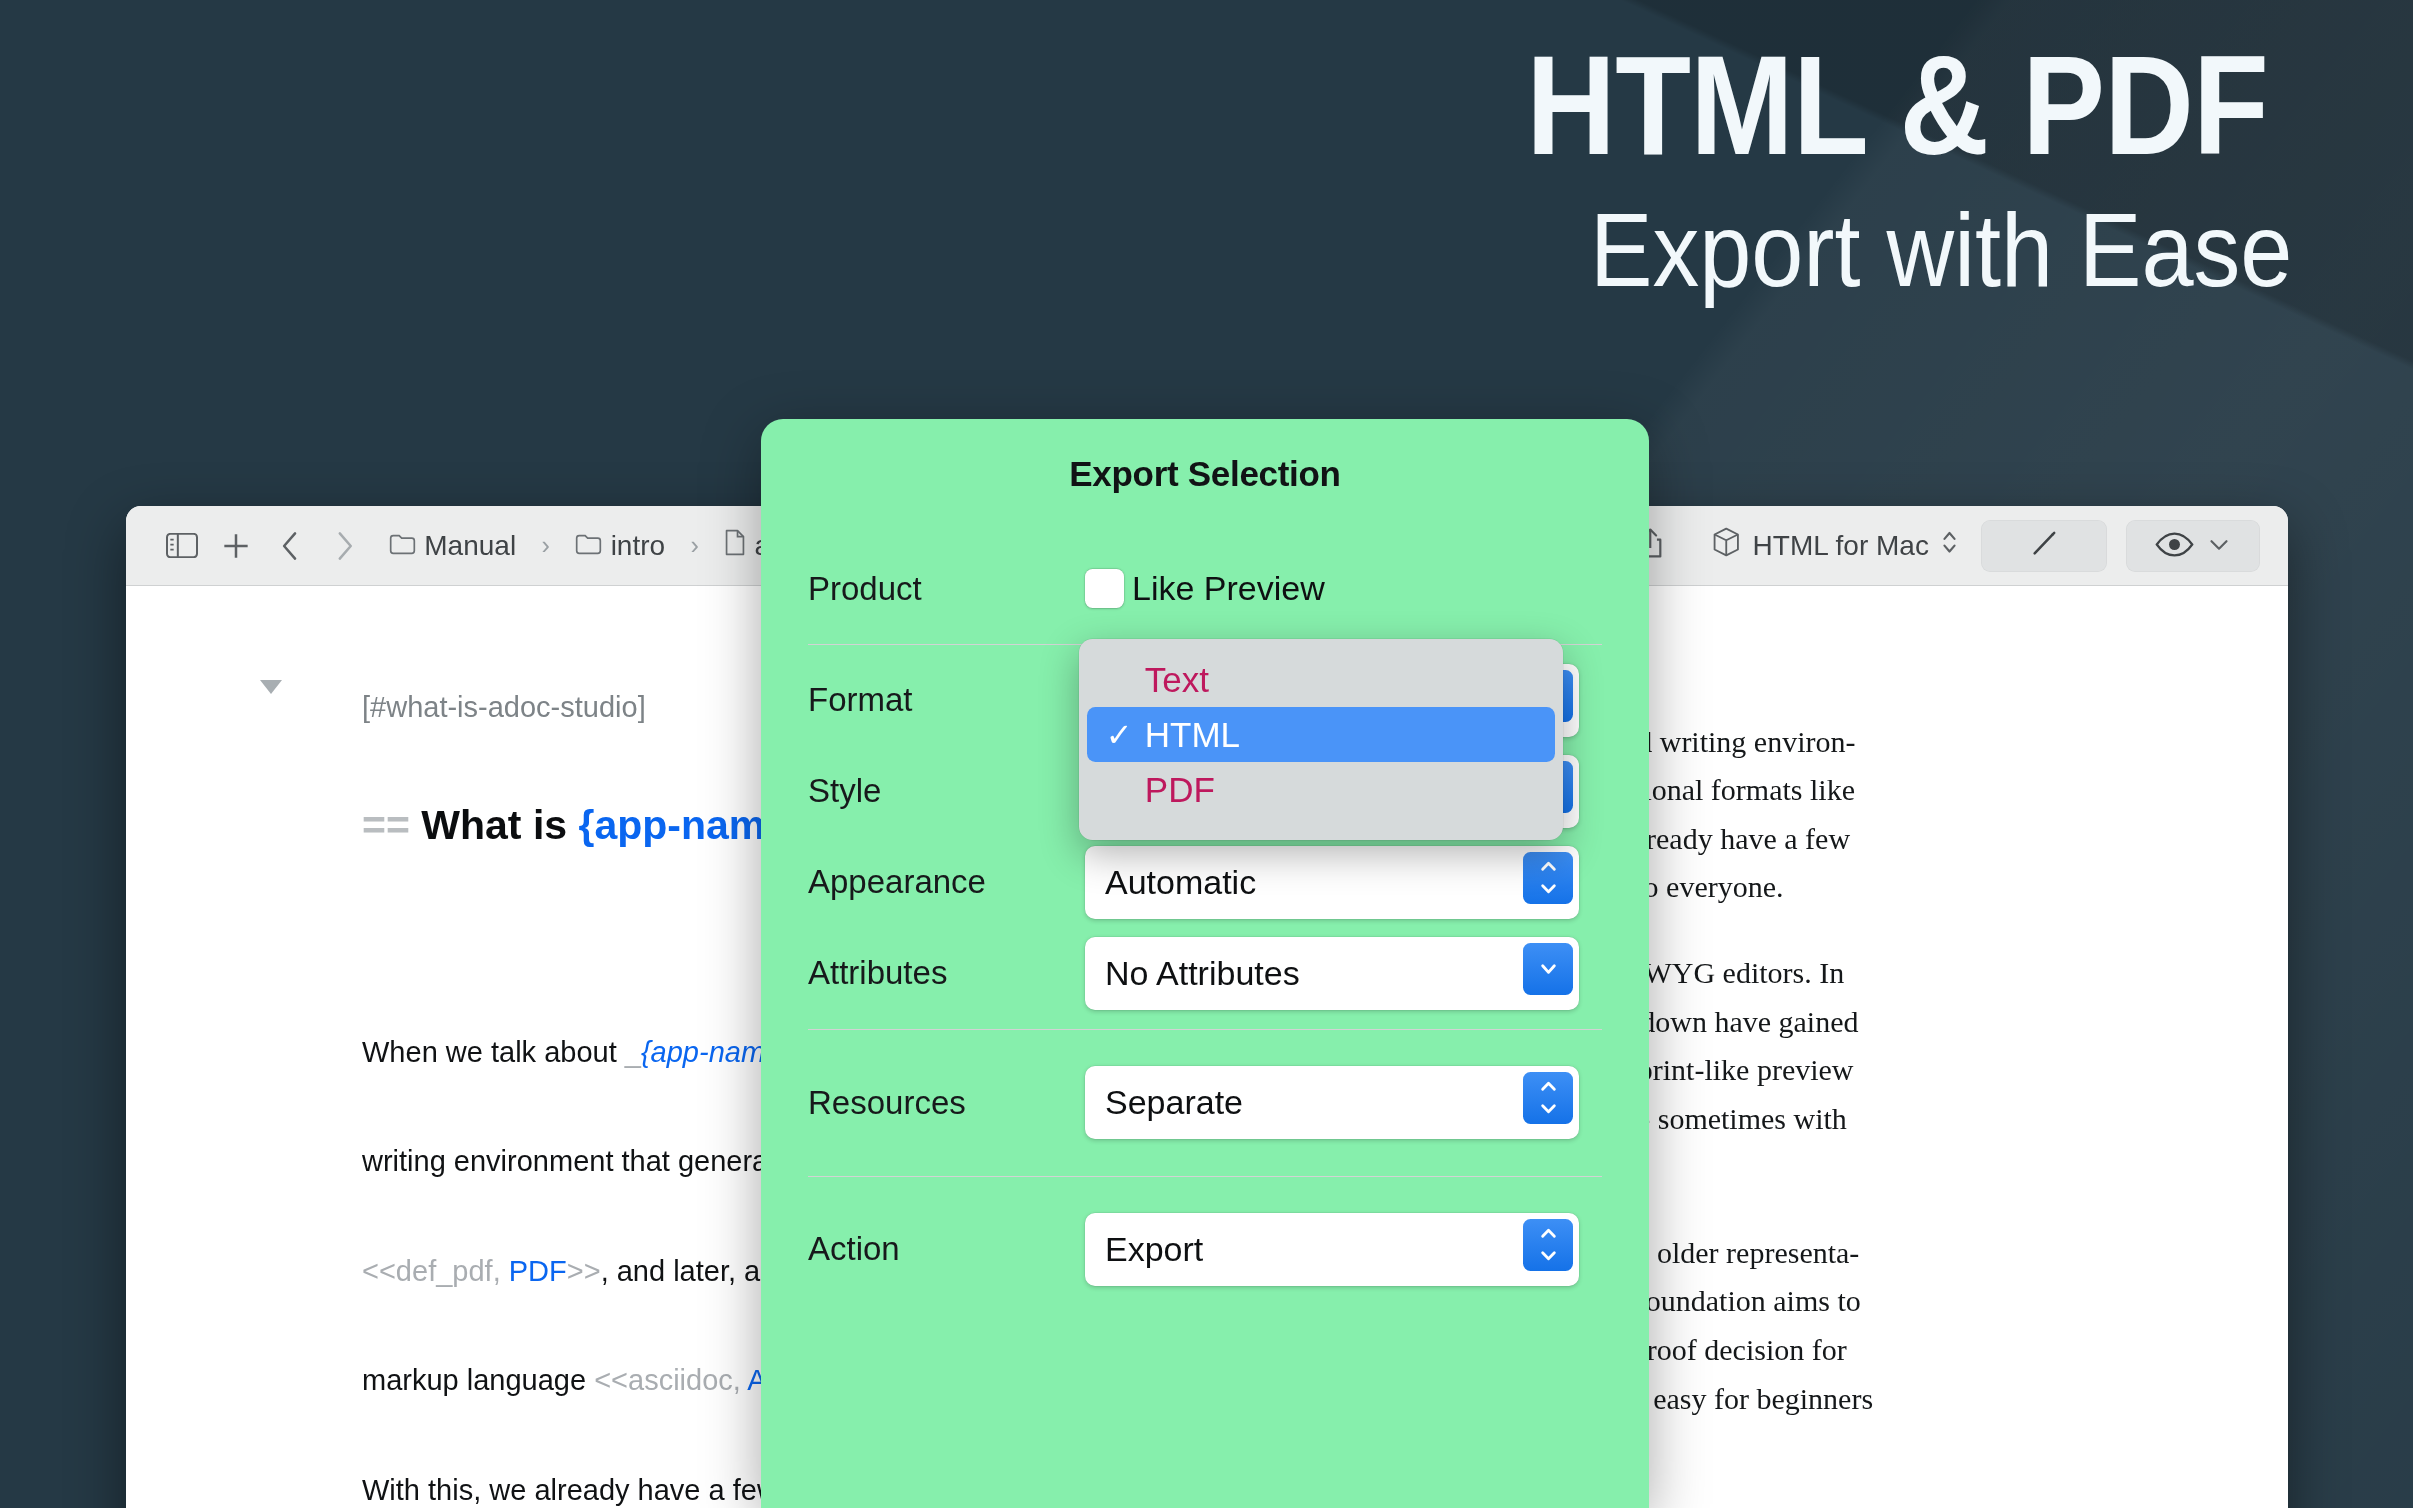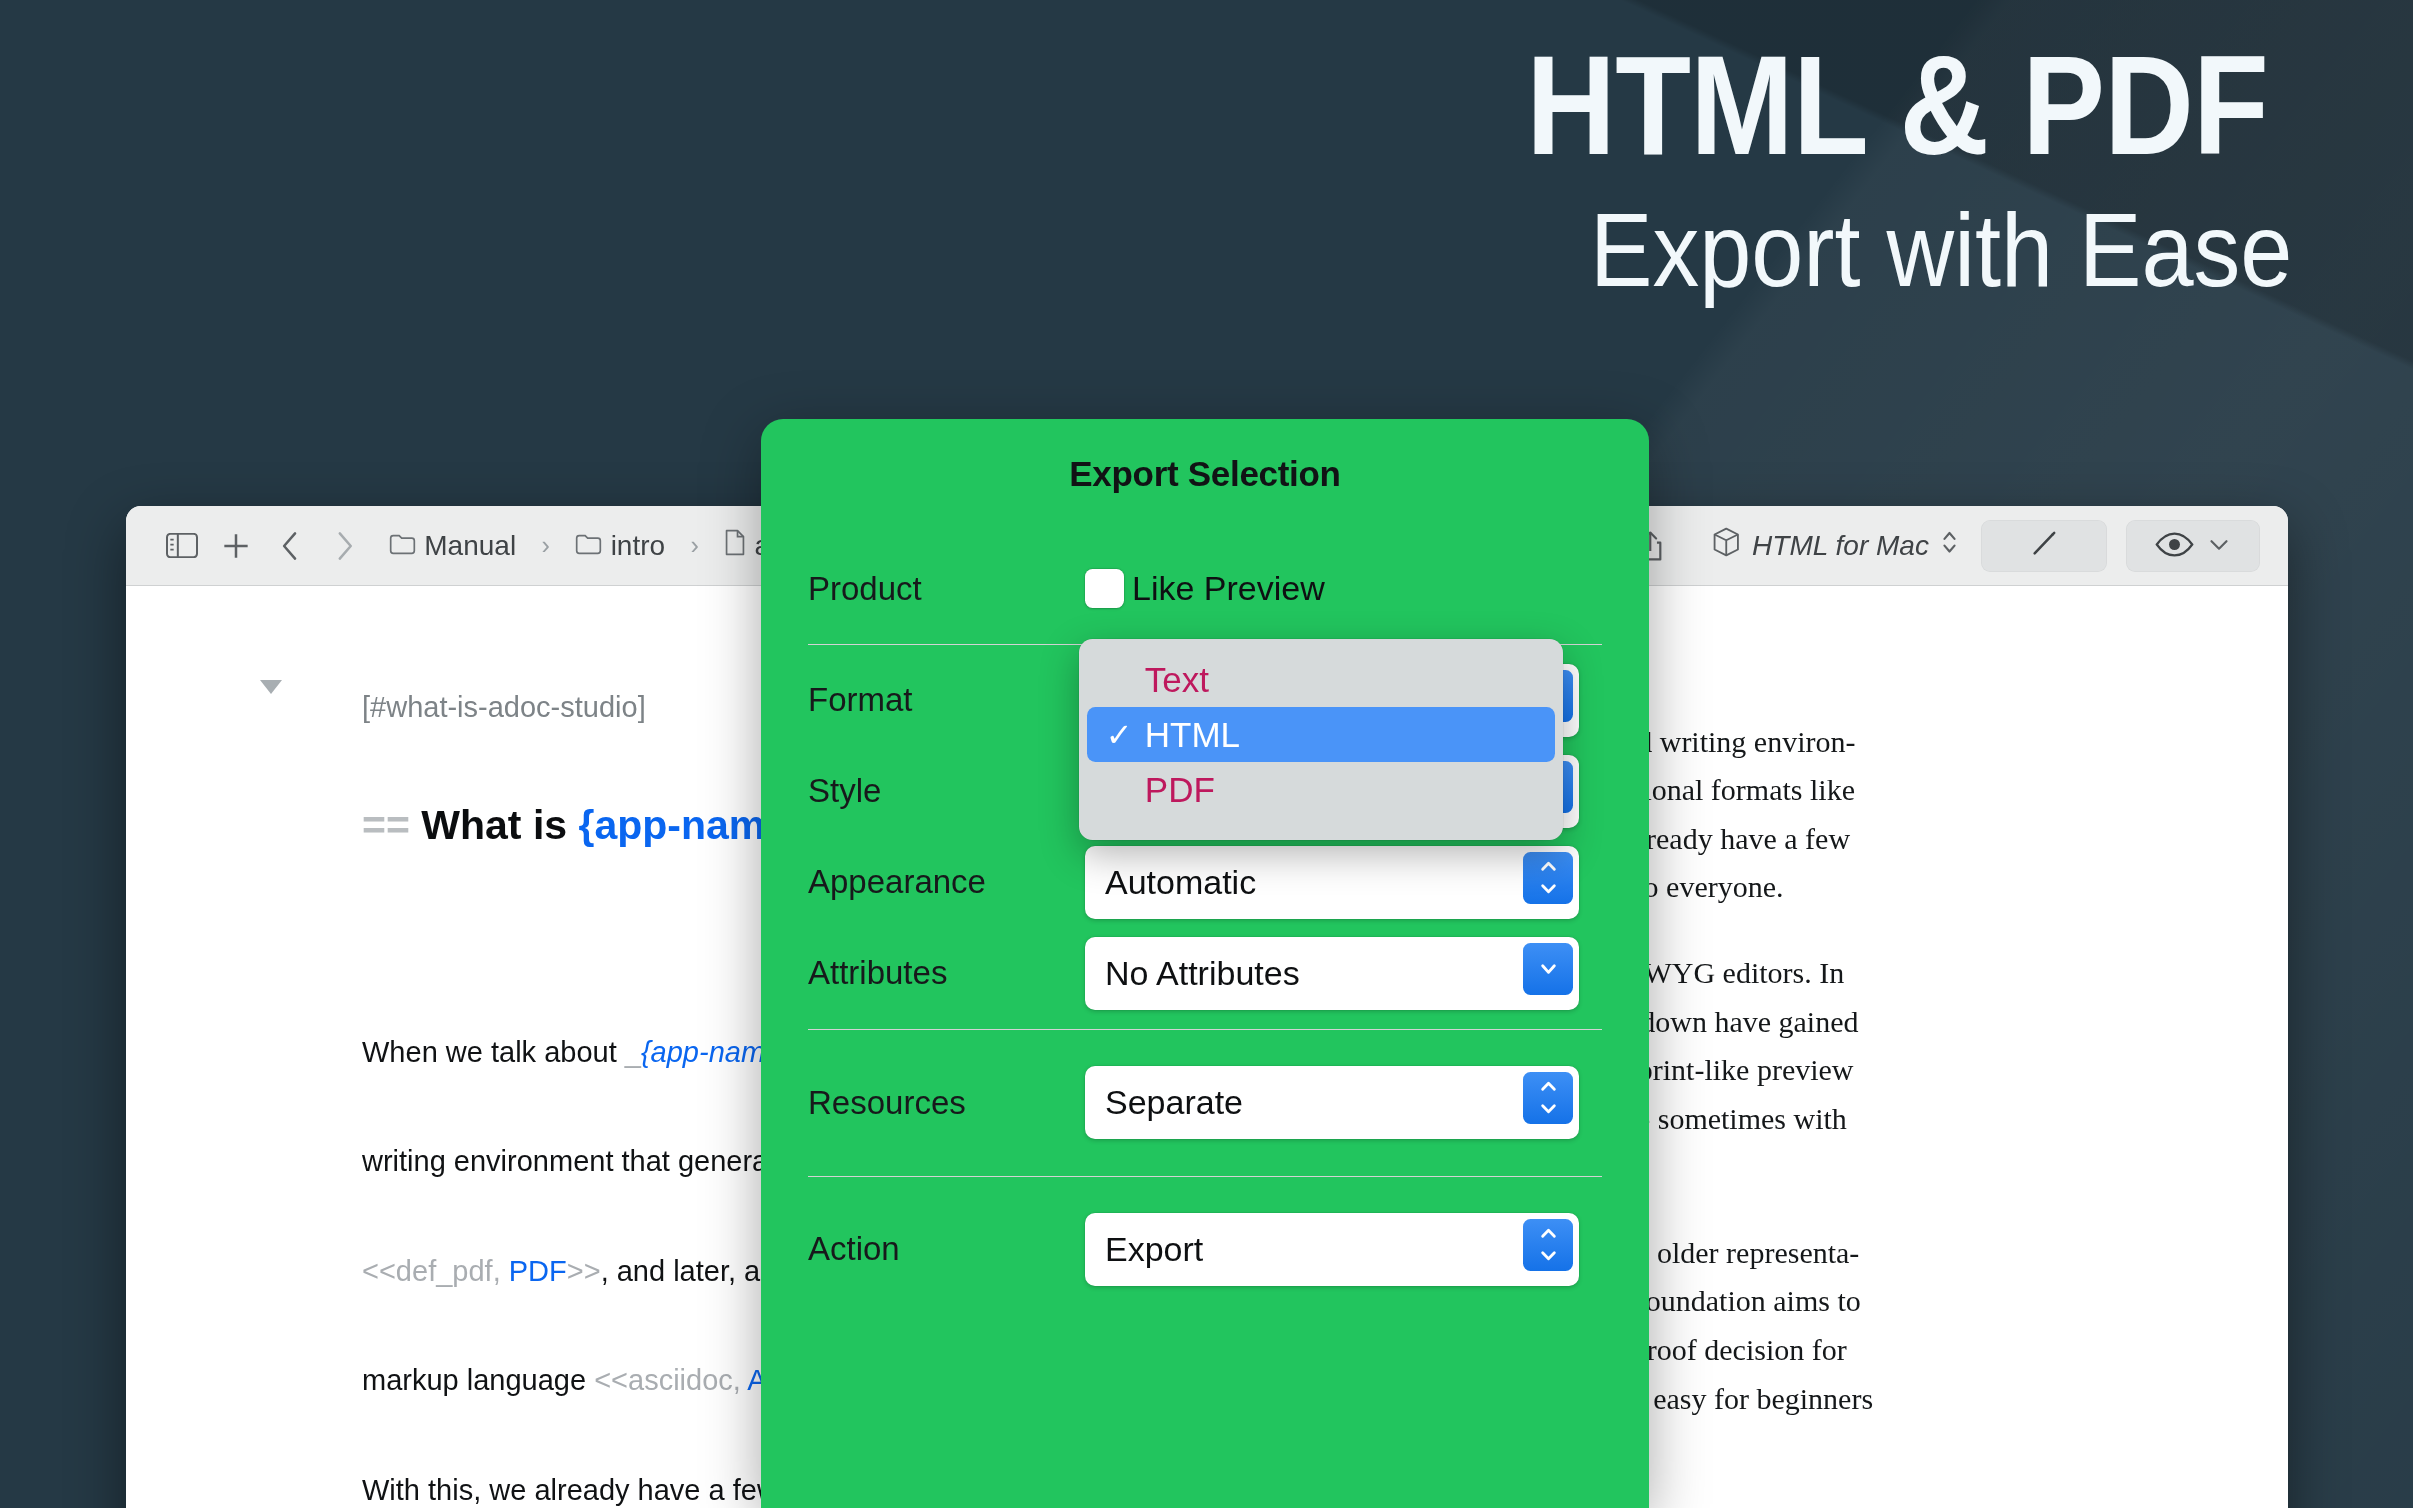--- a/index.html
+++ b/index.html
@@ -51,21 +51,21 @@
   .tb-left{ display:flex; align-items:center; gap:0; flex:0 0 auto; }
   .tb-btn{
     width:54px; height:47px; display:flex; align-items:center; justify-content:center;
     color:#5d6164;
   }
   .tb-btn svg{ display:block; }
   .crumbs{ display:flex; align-items:center; margin-left:18.4px; gap:12px; }
   .crumb{ display:flex; align-items:center; gap:8.4px; color:#3f4346; font-size:28px; }
   .crumb-sep{ color:#9aa0a4; font-size:25px; margin:0 13.4px; }
   .crumb svg{ flex:0 0 auto; }
-  .tb-right{ margin-left:auto; display:flex; align-items:center; gap:0;font-style:italic; }
+  .tb-right{ margin-left:auto; display:flex; gap:0; }
   .pill{
     background:#e0e2e3; border-radius:9.2px; height:52px;
     display:flex; align-items:center; justify-content:center;
     box-shadow:inset 0 0 0 0.8px rgba(0,0,0,0.04);
   }
   .pill.pencil{ width:126px; margin-left:23.5px; }
   .pill.eye{ width:134px; margin-left:18.4px; gap:13.4px; }
   .fmt-chip{ display:flex; align-items:center; gap:11.7px; color:#3f4346; font-size:28px; margin-left:35px; }
 
   
@@ -110,21 +110,21 @@
     font-size:42px; font-weight:bold; color:#1b4a77;
     margin:5px 0 28.5px 0; text-align:left;
   }
   .prev a{ color:#2156a8; text-decoration:underline; }
   .prev .lnk-bright{ color:#2f6fe0; text-decoration:underline; }
   .prev p{ margin:0 0 37px 0; }
 
   
   .dialog{
     position:absolute; left:761px; top:419px; width:888px; height:1089px;
-    background:#22c55e; border-radius:22px 22px 0 0;
+    background:#86efac; border-radius:22px 22px 0 0;
     box-shadow:0 15px 59px rgba(0,0,0,0.34);
     overflow:hidden;
   }
   .dlg-title{
     text-align:center; font-size:35px; font-weight:bold; color:#111315;
     padding:35px 0 0 0; letter-spacing:-0.3px;
   }
   .form{ padding:49px 47px 0 47px; }
   .row{ display:flex; align-items:center; height:91px; }
   .row .label{

